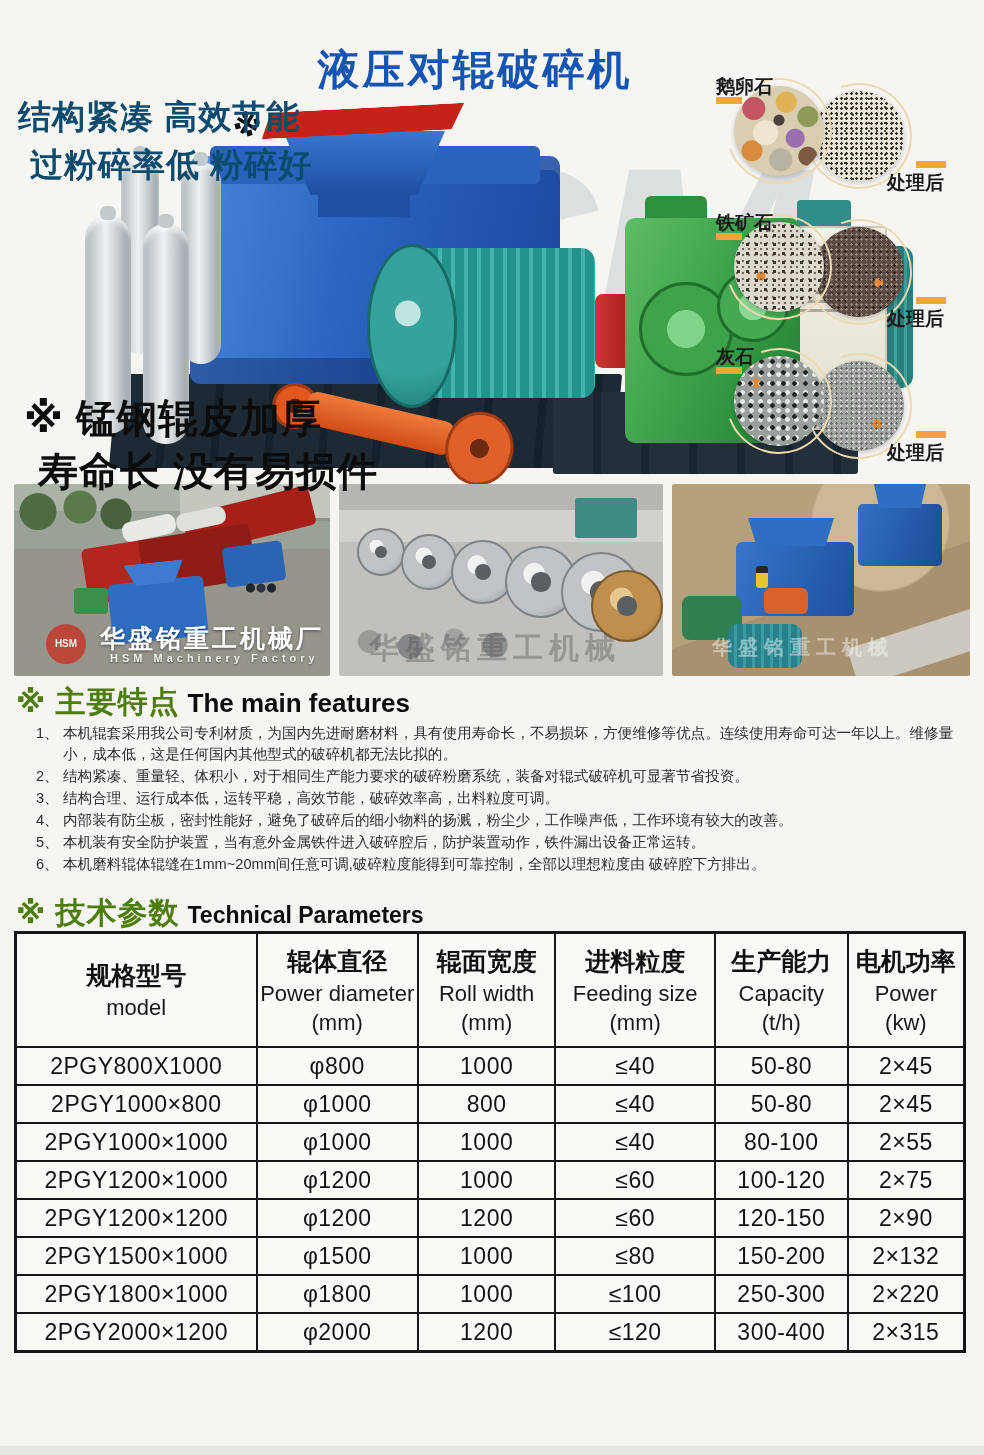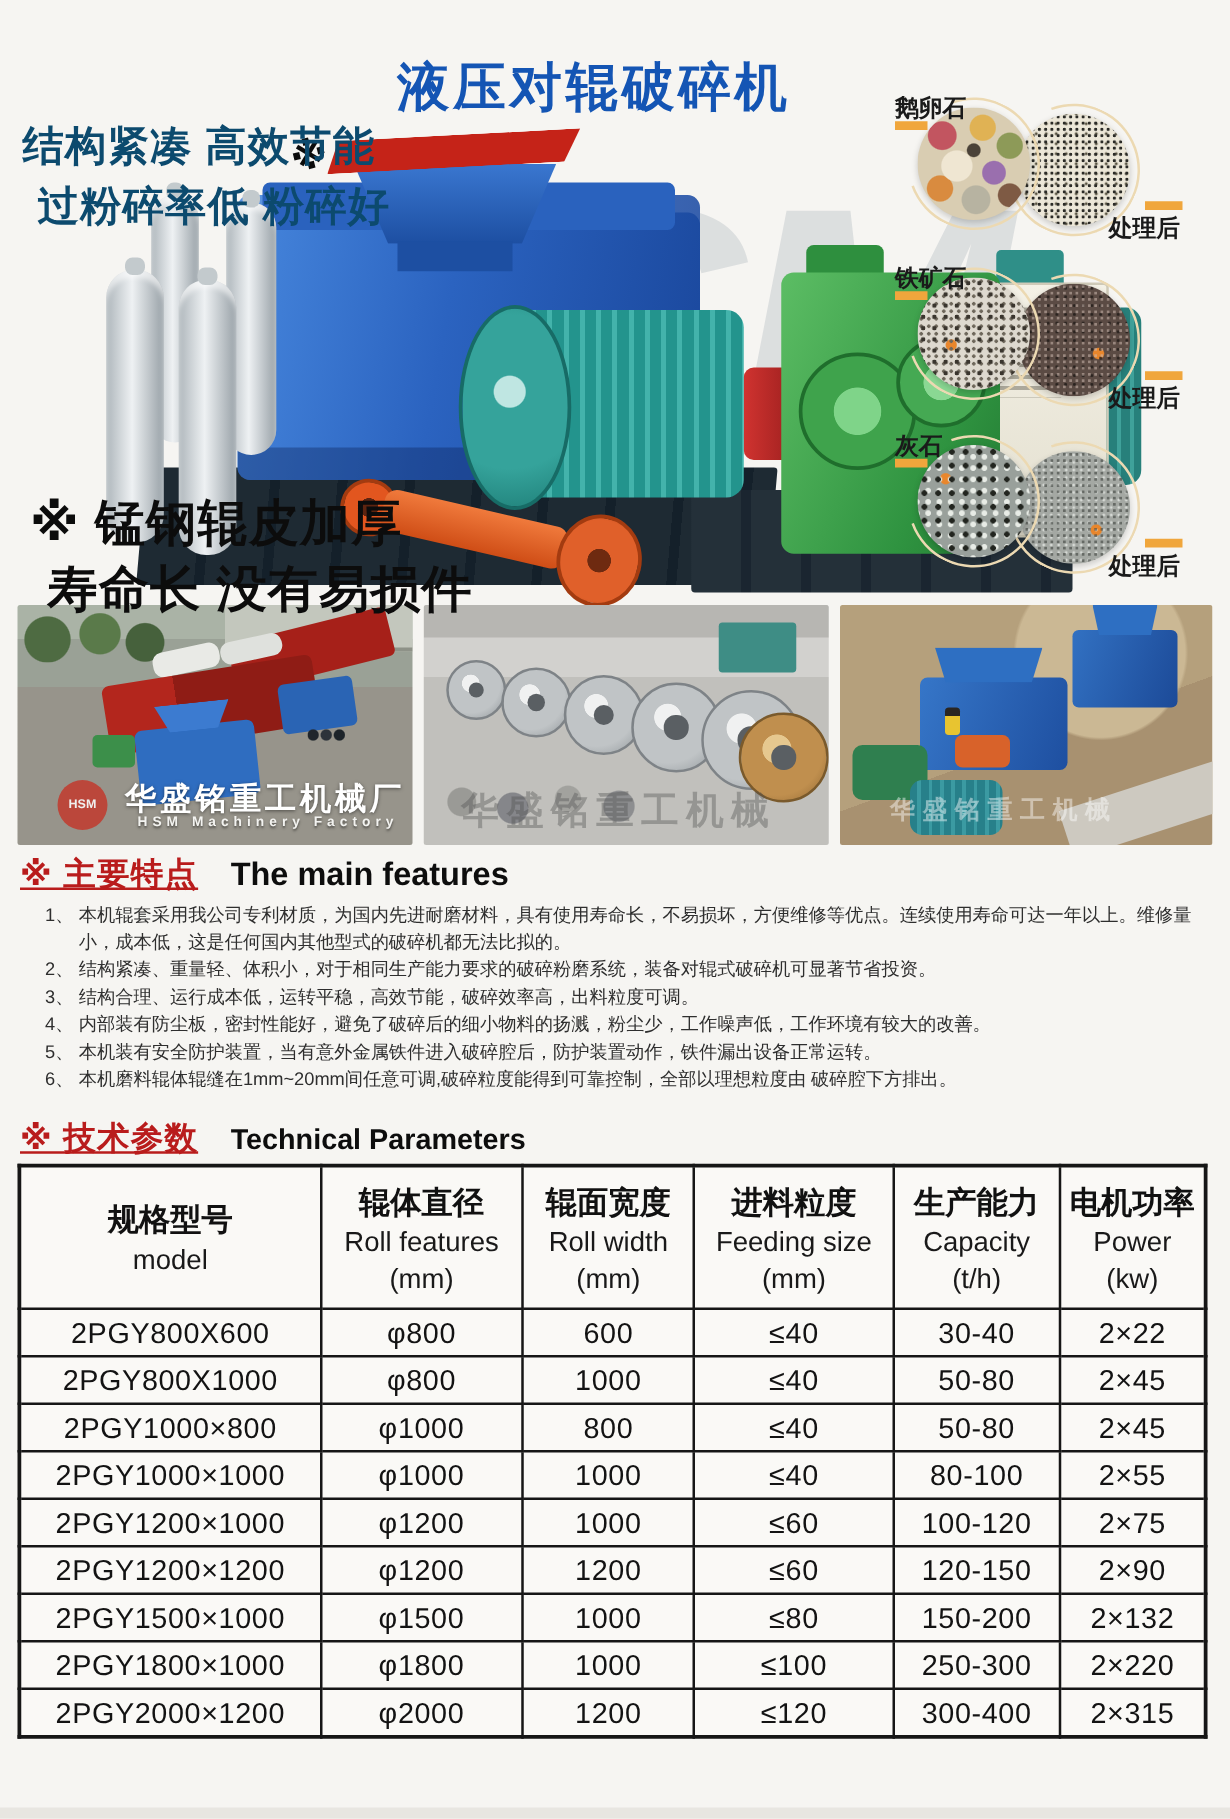--- a/index.html
+++ b/index.html
@@ -174,22 +174,22 @@
   .cr2::before{content:'';position:absolute;left:16px;top:-20px;width:52px;height:24px;background:#2e6fc2;clip-path:polygon(10% 100%,0 0,100% 0,90% 100%);}
   .gmotor{left:10px;top:112px;width:60px;height:44px;background:#2f7f4f;border-radius:8px;}
   .tmotor{left:56px;top:140px;width:74px;height:44px;background:repeating-linear-gradient(90deg,#27808a 0 6px,#3b9aa2 6px 9px);border-radius:10px;}
   .omotor{left:92px;top:104px;width:44px;height:26px;background:#d8622a;border-radius:6px;}
   .worker{left:84px;top:82px;width:12px;height:22px;background:linear-gradient(180deg,#2a2622 0 30%,#e8c430 30% 100%);border-radius:3px;}
   .beam{right:-10px;bottom:8px;width:130px;height:40px;background:#cdc9c0;transform:rotate(-18deg);}
   .wm-right{left:40px;top:150px;color:rgba(255,255,255,.45);font-size:20px;font-weight:bold;letter-spacing:6px;}
 
   
   .sec-head{position:absolute;left:16px;z-index:10;}
-  .sec-head .cn{font-size:26px;font-weight:bold;color:#b91c1c;letter-spacing:1px;text-decoration:underline;}
-  .sec-head .en{font-size:26px;font-weight:bold;color:#0d0d0d;margin-left:26px;}
+  .sec-head .cn{font-size:30px;font-weight:bold;color:#4d7c0f;letter-spacing:1px;}
+  .sec-head .en{font-size:26px;font-weight:bold;color:#0d0d0d;margin-left:8px;}
   .feat-head{top:682px;}
   .tech-head{top:893px;text-align:center;}
   .tech-head .en{font-size:23px;}
 
   
   .feat-list{position:absolute;top:723px;left:36px;width:918px;font-size:14.6px;line-height:1.44;color:#2e2e2e;z-index:10;}
   .feat-item{position:relative;padding-left:27px;margin-bottom:1px;}
   .feat-num{position:absolute;left:0;top:0;}
 
   
@@ -335,21 +335,21 @@
         <col>
       </colgroup>
       <thead>
         <tr>
           <th>
             <div class="th-cn">规格型号</div>
             <div class="th-en">model</div>
           </th>
           <th>
             <div class="th-cn">辊体直径</div>
-            <div class="th-en">Roll features</div>
+            <div class="th-en">Power diameter</div>
             <div class="th-unit">(mm)</div>
           </th>
           <th>
             <div class="th-cn">辊面宽度</div>
             <div class="th-en">Roll width</div>
             <div class="th-unit">(mm)</div>
           </th>
           <th>
             <div class="th-cn">进料粒度</div>
             <div class="th-en">Feeding size</div>
@@ -361,28 +361,20 @@
             <div class="th-unit">(t/h)</div>
           </th>
           <th>
             <div class="th-cn">电机功率</div>
             <div class="th-en">Power</div>
             <div class="th-unit">(kw)</div>
           </th>
         </tr>
       </thead>
       <tbody>
-        <tr>
-          <td>2PGY800X600</td>
-          <td>φ800</td>
-          <td>600</td>
-          <td>≤40</td>
-          <td>30-40</td>
-          <td>2×22</td>
-        </tr>
         <tr>
           <td>2PGY800X1000</td>
           <td>φ800</td>
           <td>1000</td>
           <td>≤40</td>
           <td>50-80</td>
           <td>2×45</td>
         </tr>
         <tr>
           <td>2PGY1000×800</td>

